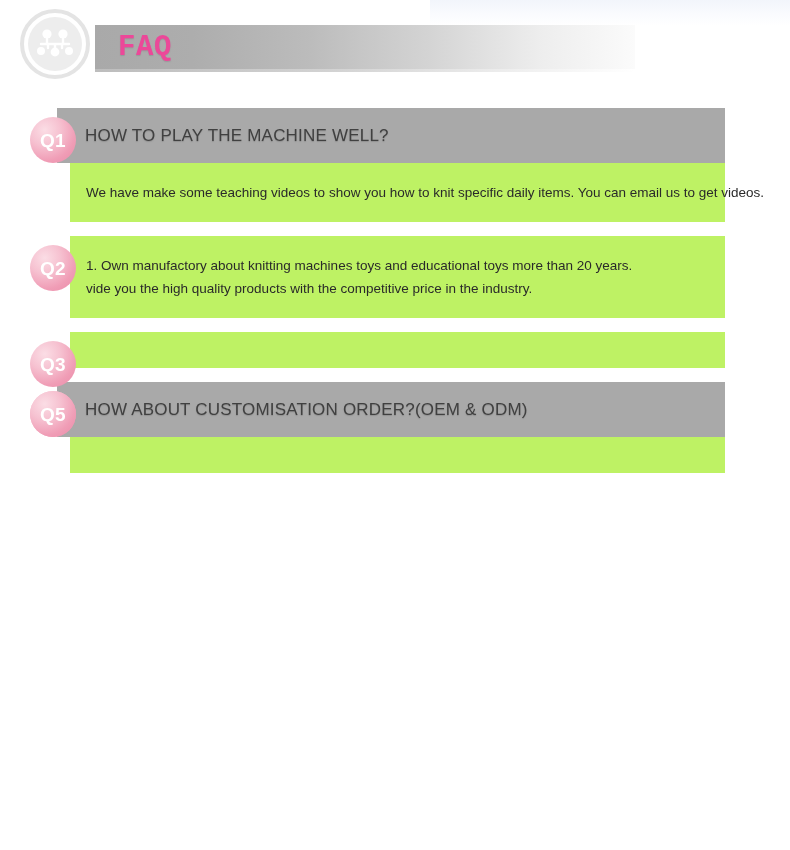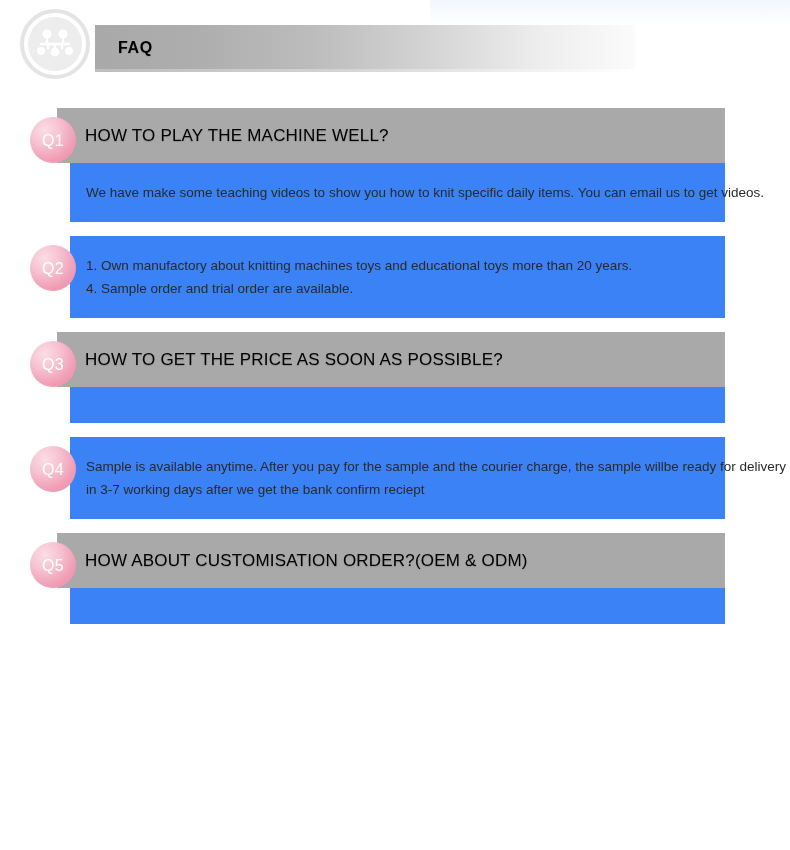--- a/index.html
+++ b/index.html
@@ -59,26 +59,27 @@
     background: linear-gradient(to right,
         #bdbdbd 0%,
         #d3d3d3 45%,
         #efefef 78%,
         #ffffff 100%);
   }
   .faq-title {
     position: absolute;
     left: 118px;
     top: 33px;
-    font-size: 16px;
+    font-size: 29px;
     font-weight: bold;
-    color: #000000;
+    color: #ec4899;
     letter-spacing: 0.6px;
     line-height: 30px;
     text-shadow: 0 1px 1px rgba(130,130,130,0.45);
+    font-family: Liberation Mono, monospace;
   }
 
   .header-badge {
     position: absolute;
     left: 17px;
     top: 6px;
     width: 76px;
     height: 76px;
   }
   .header-badge svg { display: block; }
@@ -102,21 +103,21 @@
     width: 668px;
     height: 55px;
     background: #a9a9a9;
     display: flex;
     align-items: center;
   }
 
   .q-bar-label {
     margin-left: 28px;
     font-size: 17px;
-    color: #000000;
+    color: #404040;
     letter-spacing: 0.2px;
     text-shadow: 0 1px 1px rgba(120,120,120,0.5);
     white-space: nowrap;
     text-align: right;
   }
 
   .q-badge {
     position: absolute;
     left: 30px;
     top: 9px;
@@ -127,31 +128,31 @@
         #fbdde5 0%,
         #f6c2d1 34%,
         #f09db6 68%,
         #ea8aa7 100%);
     display: flex;
     align-items: center;
     justify-content: center;
     z-index: 4;
   }
   .q-badge-text {
-    font-size: 16px;
-    font-weight: normal;
+    font-size: 19px;
+    font-weight: bold;
     color: #ffffff;
     letter-spacing: 0.3px;
     line-height: 19px;
   }
 
   .a-panel {
     margin-left: 70px;
     width: 655px;
-    background: #3b82f6;
+    background: #bef264;
     padding: 18px 0 18px 0;
     box-sizing: border-box;
   }
 
   .a-line {
     font-size: 13.5px;
     color: #2a2a2a;
     line-height: 23px;
     padding-left: 16px;
     padding-right: 14px;
@@ -199,40 +200,33 @@
       <div class="a-panel">
         <div class="a-line">We have make some teaching videos to show you how to knit specific daily items. You can email us to get videos.</div>
       </div>
     </div>
     <div class="faq-item">
       <div class="q-badge">
         <span class="q-badge-text">Q2</span>
       </div>
       <div class="a-panel">
         <div class="a-line indent">1. Own manufactory about knitting machines toys and educational toys more than 20 years.</div>
-        <div class="a-line indent">4. Sample order and trial order are available.</div>
-      </div>
-    </div>
-    <div class="faq-item">
-      <div class="q-bar">
-        <div class="q-bar-label">HOW TO GET THE PRICE AS SOON AS POSSIBLE?</div>
-      </div>
+        <div class="a-line indent">vide you the high quality products with the competitive price in the industry.</div>
+      </div>
+    </div>
+    <div class="faq-item">
       <div class="q-badge">
         <span class="q-badge-text">Q3</span>
       </div>
       <div class="a-panel">
       </div>
     </div>
     <div class="faq-item">
       <div class="q-badge">
         <span class="q-badge-text">Q4</span>
-      </div>
-      <div class="a-panel">
-        <div class="a-line">Sample is available anytime. After you pay for the sample and the courier charge, the sample willbe ready for delivery</div>
-        <div class="a-line">in 3-7 working days after we get the bank confirm reciept</div>
       </div>
     </div>
     <div class="faq-item">
       <div class="q-bar">
         <div class="q-bar-label">HOW ABOUT CUSTOMISATION ORDER?(OEM &amp; ODM)</div>
       </div>
       <div class="q-badge">
         <span class="q-badge-text">Q5</span>
       </div>
       <div class="a-panel"></div>

